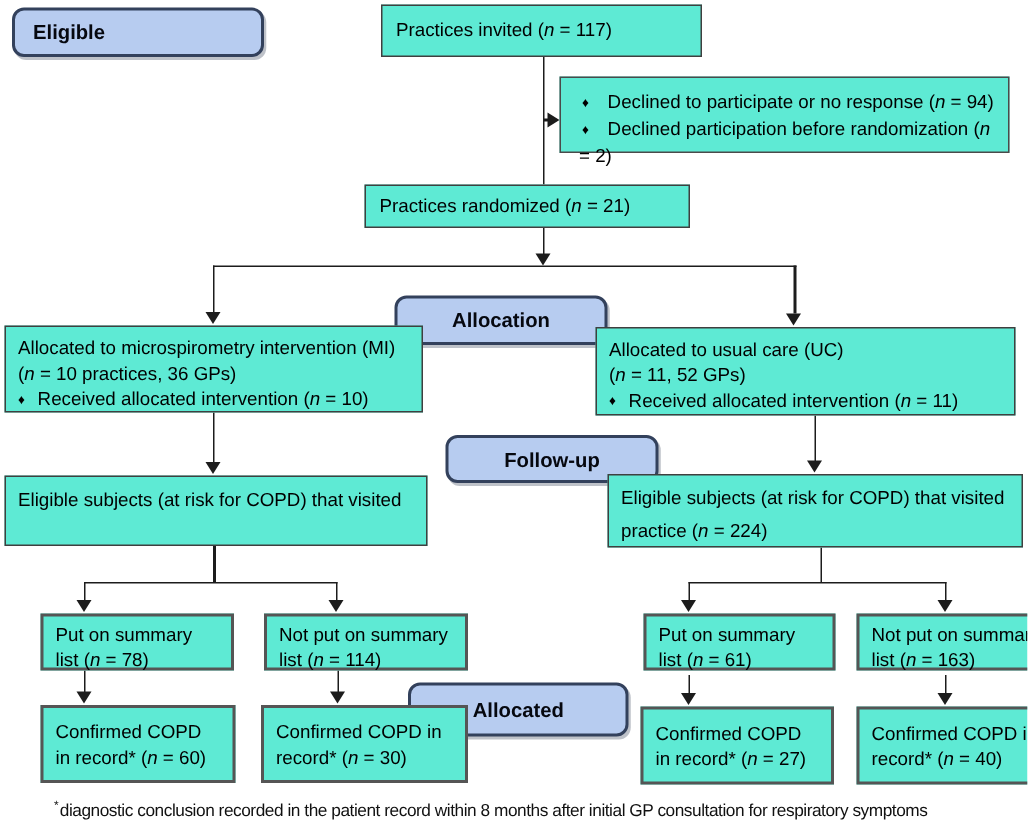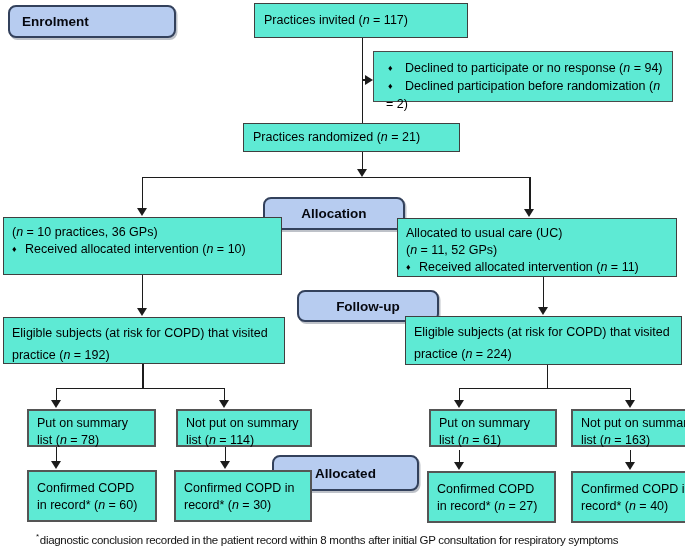--- a/index.html
+++ b/index.html
@@ -95,21 +95,21 @@
   <div class="line v" style="left:55.5px;top:447px;height:15px"></div>
   <div class="arr-d" style="left:50.5px;top:461px"></div>
   <div class="line v" style="left:224.5px;top:447px;height:15px"></div>
   <div class="arr-d" style="left:219.5px;top:461px"></div>
   <div class="line v" style="left:458.5px;top:450px;height:13px"></div>
   <div class="arr-d" style="left:453.5px;top:462px"></div>
   <div class="line v" style="left:629.5px;top:450px;height:13px"></div>
   <div class="arr-d" style="left:624.5px;top:462px"></div>
 
   <div class="stage left-align" style="left:8px;top:5px;width:152px;height:29px">
-    <span>Enrolment</span>
+    <span>Eligible</span>
   </div>
   <div class="stage" style="left:263px;top:197px;width:138px;height:29px">
     <span>Allocation</span>
   </div>
   <div class="stage" style="left:297px;top:290px;width:138px;height:28px">
     <span>Follow-up</span>
   </div>
   <div class="stage" style="left:272px;top:455px;width:143px;height:32px">
     <span>Allocated</span>
   </div>
@@ -127,39 +127,39 @@
       <span class="diamond">♦</span>
       <span>Declined participation before randomization (<i>n</i> = 2)</span>
     </span>
   </div>
 
   <div class="box center-v" style="left:243px;top:123px;width:217px;height:29px;padding-left:9px">
     <span>Practices randomized (<i>n</i> = 21)</span>
   </div>
 
   <div class="box" style="left:3px;top:217px;width:279px;height:58px">
+    <span class="bl">Allocated to microspirometry intervention (MI)</span>
     <span class="bl">(<i>n</i> = 10 practices, 36 GPs)</span>
     <span class="bl bullet-row">
       <span class="diamond">♦</span>
       <span>Received allocated intervention (<i>n</i> = 10)</span>
     </span>
   </div>
 
   <div class="box" style="left:397px;top:218px;width:280px;height:59px">
     <span class="bl">Allocated to usual care (UC)</span>
     <span class="bl">(<i>n</i> = 11, 52 GPs)</span>
     <span class="bl bullet-row">
       <span class="diamond">♦</span>
       <span>Received allocated intervention (<i>n</i> = 11)</span>
     </span>
   </div>
 
   <div class="box wide-lh" style="left:3px;top:317px;width:282px;height:47px">
     <span class="bl">Eligible subjects (at risk for COPD) that visited</span>
-    <span class="bl">practice (<i>n</i> = 192)</span>
   </div>
 
   <div class="box wide-lh" style="left:405px;top:316px;width:277px;height:49px">
     <span class="bl">Eligible subjects (at risk for COPD) that visited</span>
     <span class="bl">practice (<i>n</i> = 224)</span>
   </div>
 
   <div class="box heavy" style="left:3px;top:409px;width:129px;height:38px;padding-top:4px">
     <span class="bl">Put on summary</span>
     <span class="bl">list (<i>n</i> = 78)</span>

